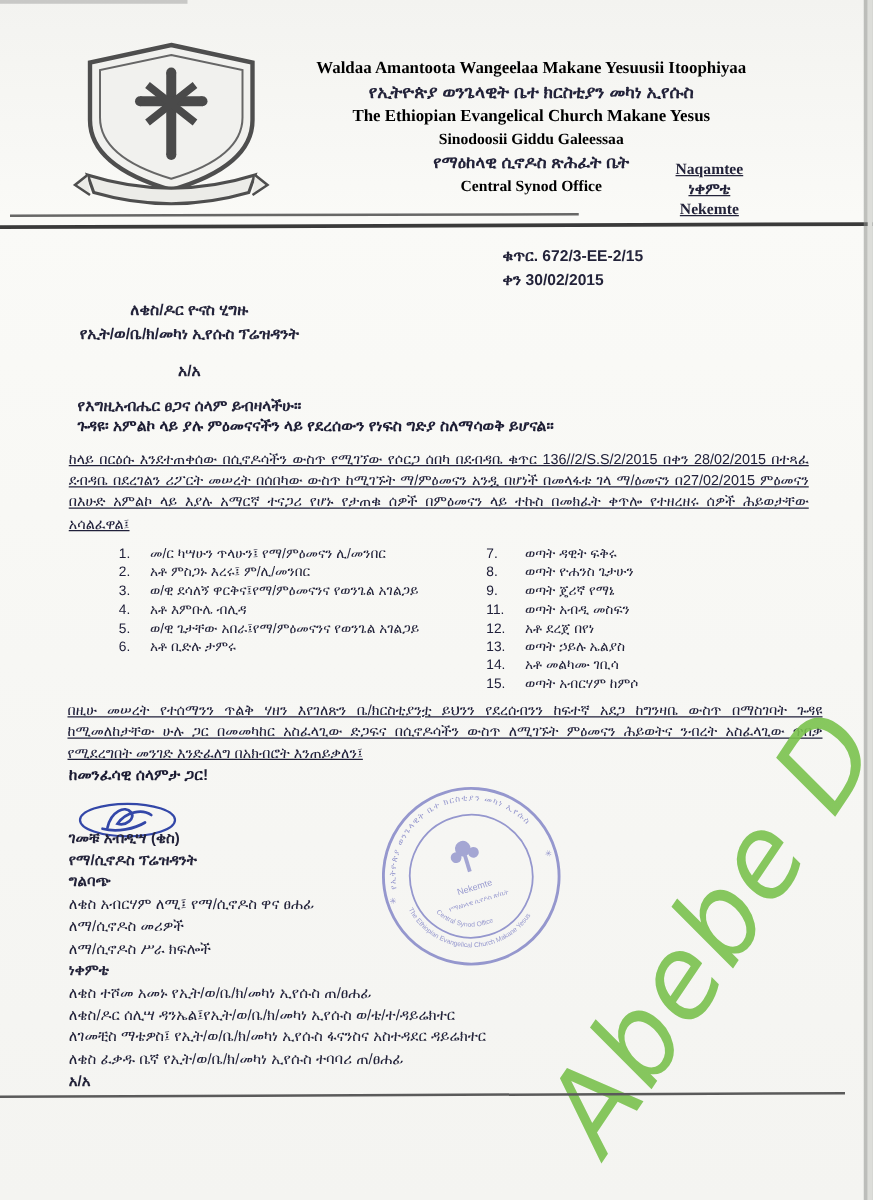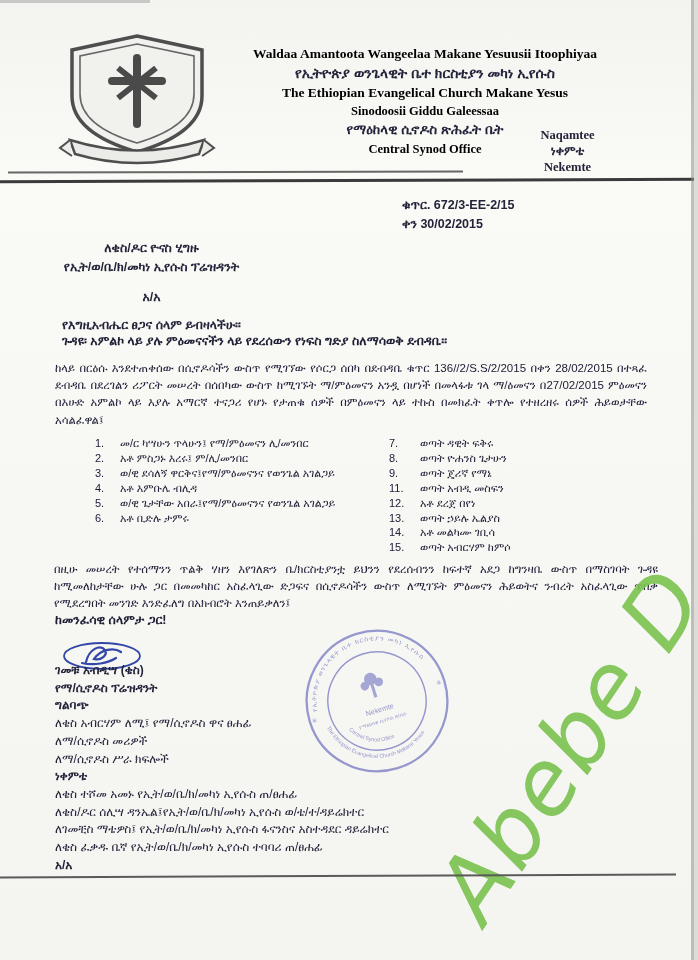--- a/index.html
+++ b/index.html
@@ -29,33 +29,33 @@
 
   
   .logo{left:52px;top:30px;width:170px;height:140px;}
   .hdr{left:200px;top:44px;width:450px;text-align:center;}
   .hdr .l1{font:bold 13.5px "Liberation Serif","DejaVu Serif",serif;line-height:19px;text-align:center;}
   .hdr .l2{font-weight:bold;font-size:14px;line-height:20px;}
   .hdr .l3{font:bold 13.5px "Liberation Serif","DejaVu Serif",serif;line-height:19px;}
   .hdr .l4{font:bold 12.5px "Liberation Serif","DejaVu Serif",serif;line-height:18px;}
   .hdr .l5{font-weight:bold;font-size:13.5px;line-height:20px;}
   .hdr .l6{font:bold 12.5px "Liberation Serif","DejaVu Serif",serif;line-height:18px;}
-  .loc{left:505px;top:127px;width:125px;text-align:center;font-weight:bold;font-size:12.5px;line-height:16px;}
+  .loc{left:505px;top:127px;width:125px;text-align:center;font-weight:bold;font-size:12.5px;line-height:16px;text-decoration:underline;}
   .rule-thin{left:8px;top:171px;width:455px;height:2px;background:#4c4c4c;opacity:.85;transform:rotate(-0.15deg);}
   .rule-thick{left:0;top:179px;width:698px;height:2.5px;background:#3a3a3a;transform:rotate(-0.2deg);}
 
   .ref{left:402px;top:196px;font-weight:bold;font-size:12.5px;line-height:19px;color:#23233a;}
 
   .recipient{left:62px;top:239px;font-weight:bold;font-size:12.5px;line-height:19px;text-align:center;}
   .recipient .city{margin-top:11px;}
   .recipient .greet{margin-top:9px;}
 
   .subject{left:62px;top:334px;width:585px;font-weight:bold;font-size:12.5px;color:#1d1d34;}
 
-  .para{font-size:11.5px;color:#20203a;text-align:justify;}
+  .para{font-size:11.5px;color:#20203a;text-align:justify;text-decoration:underline;}
   .para1{left:55px;top:360px;width:592px;line-height:17.2px;}
   .para2{left:54px;top:561px;width:604px;line-height:16.8px;}
 
   .vlist{left:95px;top:436px;width:566px;display:flex;font-size:11px;color:#20203a;}
   .vcol{line-height:14.9px;}
   .vcol-left{width:272px;}
   .vcol-right{width:258px;margin-left:22px;}
   .vitem{display:flex;}
   .vnum{flex:none;width:22px;}
   .vcol-right .vnum{width:28px;}
@@ -125,21 +125,21 @@
     <div>ቀን 30/02/2015</div>
   </div>
 
   <div class="abs recipient eth">
     <div>ለቄስ/ዶር ዮናስ ሂግዙ</div>
     <div>የኢት/ወ/ቤ/ክ/መካነ ኢየሱስ ፕሬዝዳንት</div>
     <div class="city">አ/አ</div>
     <div class="greet">የእግዚአብሔር ፀጋና ሰላም ይብዛላችሁ።</div>
   </div>
 
-  <div class="abs subject eth">ጉዳዩ፡ አምልኮ ላይ ያሉ ምዕመናናችን ላይ የደረሰውን የነፍስ ግድያ ስለማሳወቅ ደብዳቤ።</div>
+  <div class="abs subject eth">ጉዳዩ፡ አምልኮ ላይ ያሉ ምዕመናናችን ላይ የደረሰውን የነፍስ ግድያ ስለማሳወቅ ይሆናል።</div>
 
   <div class="abs para para1 eth">ከላይ በርዕሱ እንደተጠቀሰው በሲኖዶሳችን ውስጥ የሚገኘው የሶርጋ ሰበካ በደብዳቤ ቁጥር 136//2/S.S/2/2015 በቀን 28/02/2015 በተጻፈ ደብዳቤ በደረገልን ሪፖርት መሠረት በሰበካው ውስጥ ከሚገኙት ማ/ምዕመናን አንዷ በሆነች በመላፋቱ ገላ ማ/ዕመናን በ27/02/2015 ምዕመናን በእሁድ አምልኮ ላይ እያሉ አማርኛ ተናጋሪ የሆኑ የታጠቁ ሰዎች በምዕመናን ላይ ተኩስ በመክፈት ቀጥሎ የተዘረዘሩ ሰዎች ሕይወታቸው አሳልፈዋል፤</div>
 
   <div class="abs vlist">
     <div class="vcol vcol-left">
       <div class="vitem">
           <span class="vnum">1.</span>
           <span class="vtext eth">መ/ር ካሣሁን ጥላሁን፤ የማ/ምዕመናን ሊ/መንበር</span>
         </div>
       <div class="vitem">

